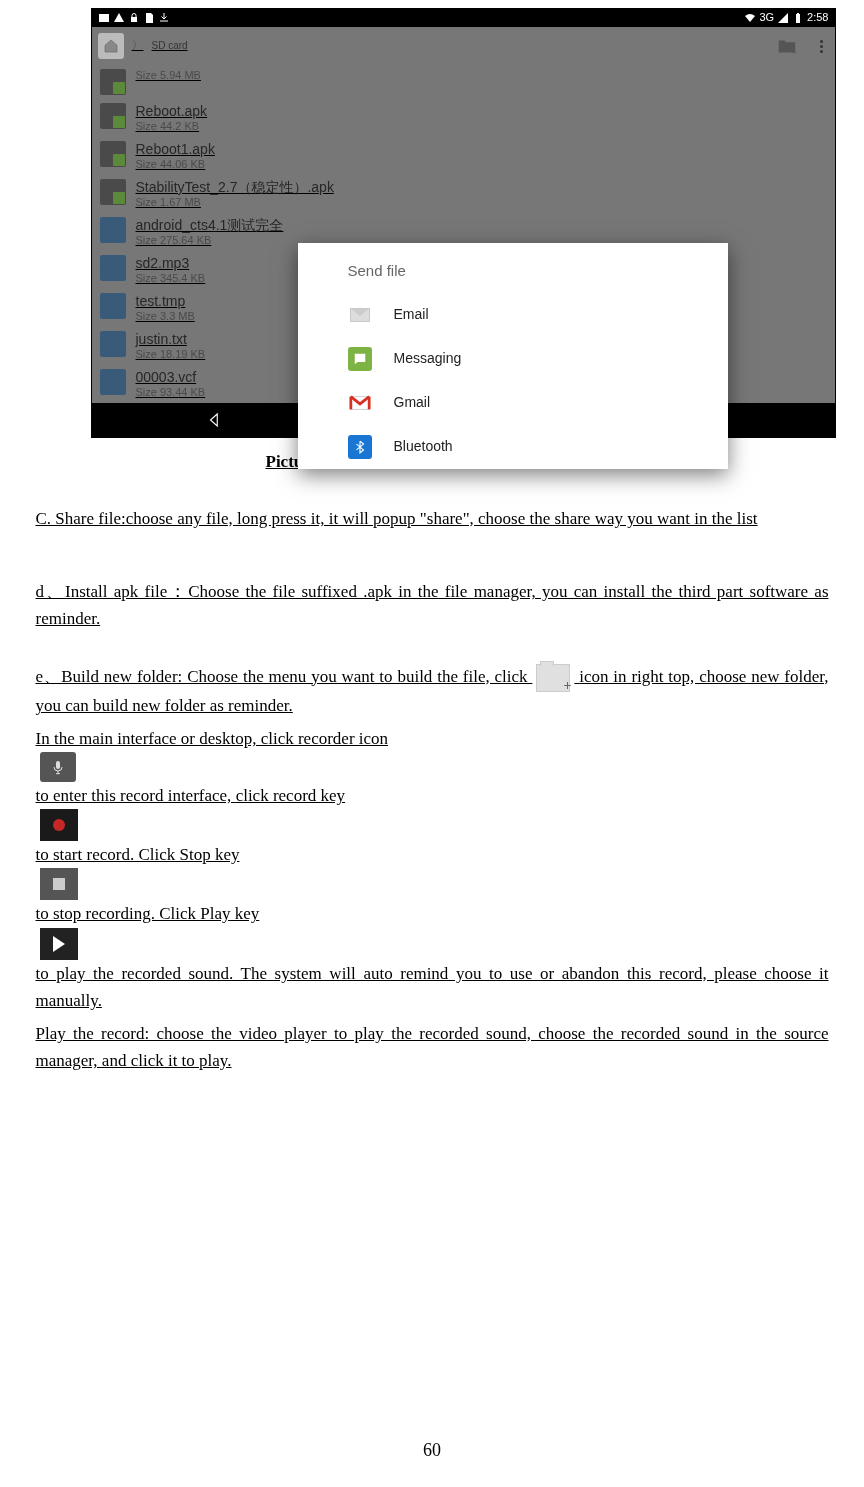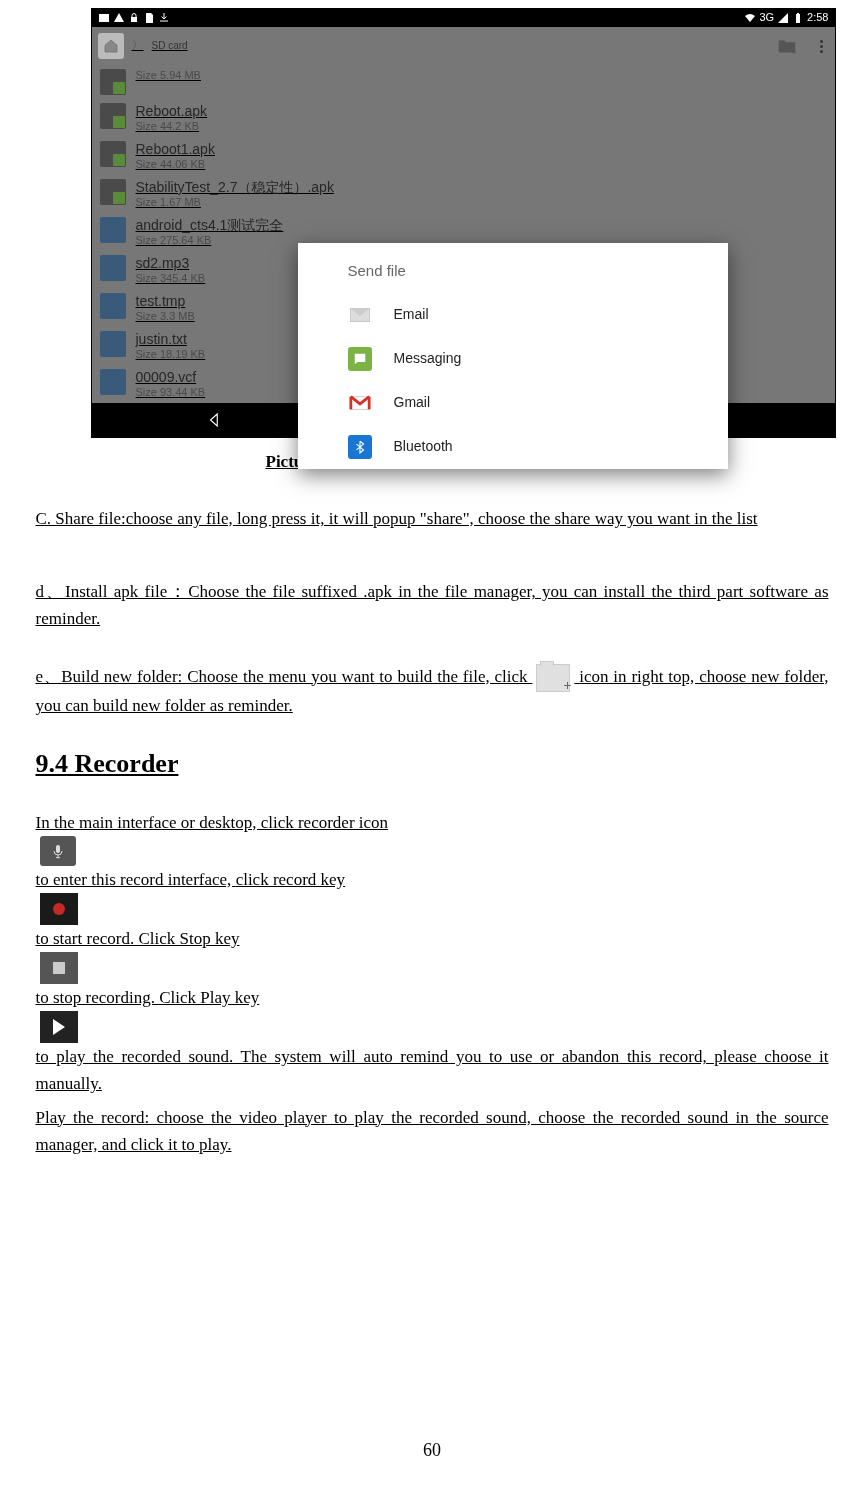--- a/index.html
+++ b/index.html
@@ -308,21 +308,21 @@
       <div class="file-item">
         <div class="thumb doc"></div>
         <div class="file-texts">
           <span class="file-name">justin.txt</span>
           <span class="file-size">Size 18.19 KB</span>
         </div>
       </div>
       <div class="file-item">
         <div class="thumb doc"></div>
         <div class="file-texts">
-          <span class="file-name">00009.vcf</span>
+          <span class="file-name">00003.vcf</span>
           <span class="file-size">Size 93.44 KB</span>
         </div>
       </div>
 
       <div class="dialog">
         <div class="dialog-title">Send file</div>
         <div class="dialog-item">
           <div class="d-ic env-ic">
             <svg viewBox="0 0 24 24">
                 <path d="M2 5 H22 V19 H2 Z M2 5 L12 13 L22 5" fill="none" stroke="#bbb" stroke-width="1.5"></path>
@@ -381,21 +381,20 @@
     <p>C. Share file:choose any file, long press it, it will popup "share", choose the share way you want in the list</p>
     <div class="para-gap"></div>
     <p>d、Install apk file：Choose the file suffixed .apk in the file manager, you can install the third part software as reminder.</p>
     <div class="para-gap-sm"></div>
     <p style="text-align:justify;">
       <span>e、Build new folder: Choose the menu you want to build the file, click </span>
       <span class="inline-icon ic-folder"><span class="plus">+</span></span>
       <span> icon in right top, choose new folder, you can build new folder as reminder.</span>
     </p>
 
-    <h2 class="section-title">9.4 Recorder</h2>
 
     <p style="text-align:justify;">
       <span>In the main interface or desktop, click recorder icon </span>
       <span class="inline-icon ic-mic">
         <svg viewBox="0 0 24 24">
             <rect x="9" y="3" width="6" height="12" rx="3" fill="#ddd"></rect>
             <path d="M6 12 a6 6 0 0 0 12 0 M12 18 V22 M9 22 H15" stroke="#ddd" stroke-width="1.5" fill="none"></path>
           </svg>
       </span>
       <span> to enter this record interface, </span>

